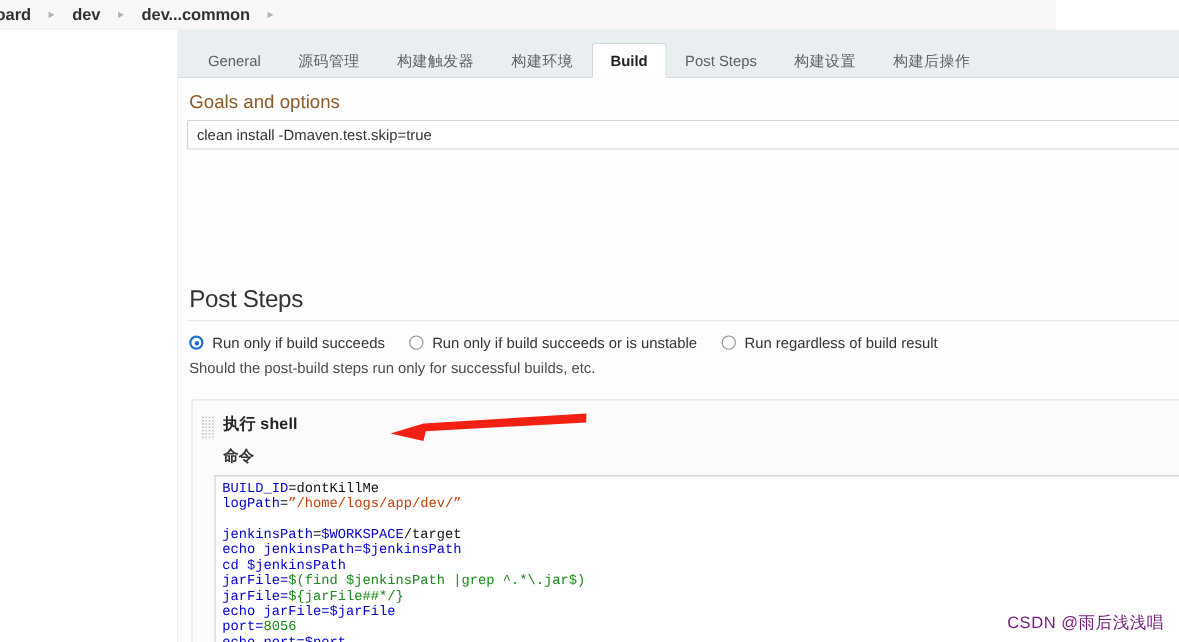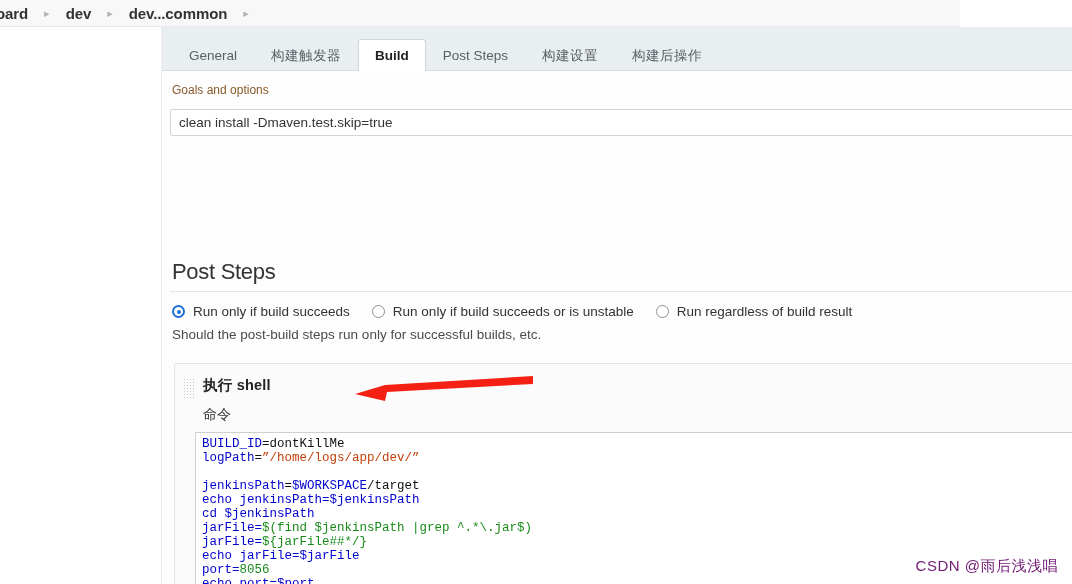--- a/index.html
+++ b/index.html
@@ -109,21 +109,21 @@
   .panel-content {
     position: relative;
     background: #fdfdfd;
     height: 513px;
   }
 
   .field-label {
     position: absolute;
     left: 10px;
     top: 12px;
-    font-size: 12px;
+    font-size: 17px;
     color: #8a5a2b;
     font-weight: normal;
   }
   .goals-input {
     position: absolute;
     left: 8px;
     top: 38px;
     width: 910px;
     height: 27px;
     border: 1px solid #d4d4d4;
@@ -234,20 +234,21 @@
     font-weight: bold;
     color: #222;
     letter-spacing: 0.2px;
   }
   .command-label {
     position: absolute;
     left: 28px;
     top: 42px;
     font-size: 14px;
     color: #333;
+    font-weight: bold;
   }
   .code-area {
     position: absolute;
     left: 20px;
     top: 68px;
     right: 0;
     bottom: 0;
     background: #ffffff;
     border: 1px solid #cfcfcf;
     border-right: none;
@@ -303,21 +304,23 @@
 </div>
 
 <div class="page-body">
 
   <div class="left-col"></div>
 
   <div class="main-panel">
 
     <div class="tab-strip">
       <div class="tab">General</div>
+      <div class="tab cjk">源码管理</div>
       <div class="tab cjk">构建触发器</div>
+      <div class="tab cjk">构建环境</div>
       <div class="tab active">Build</div>
       <div class="tab">Post Steps</div>
       <div class="tab cjk">构建设置</div>
       <div class="tab cjk">构建后操作</div>
     </div>
 
     <div class="panel-content">
 
       <div class="field-label">Goals and options</div>
       <input class="goals-input" type="text" value="clean install -Dmaven.test.skip=true" style="">

